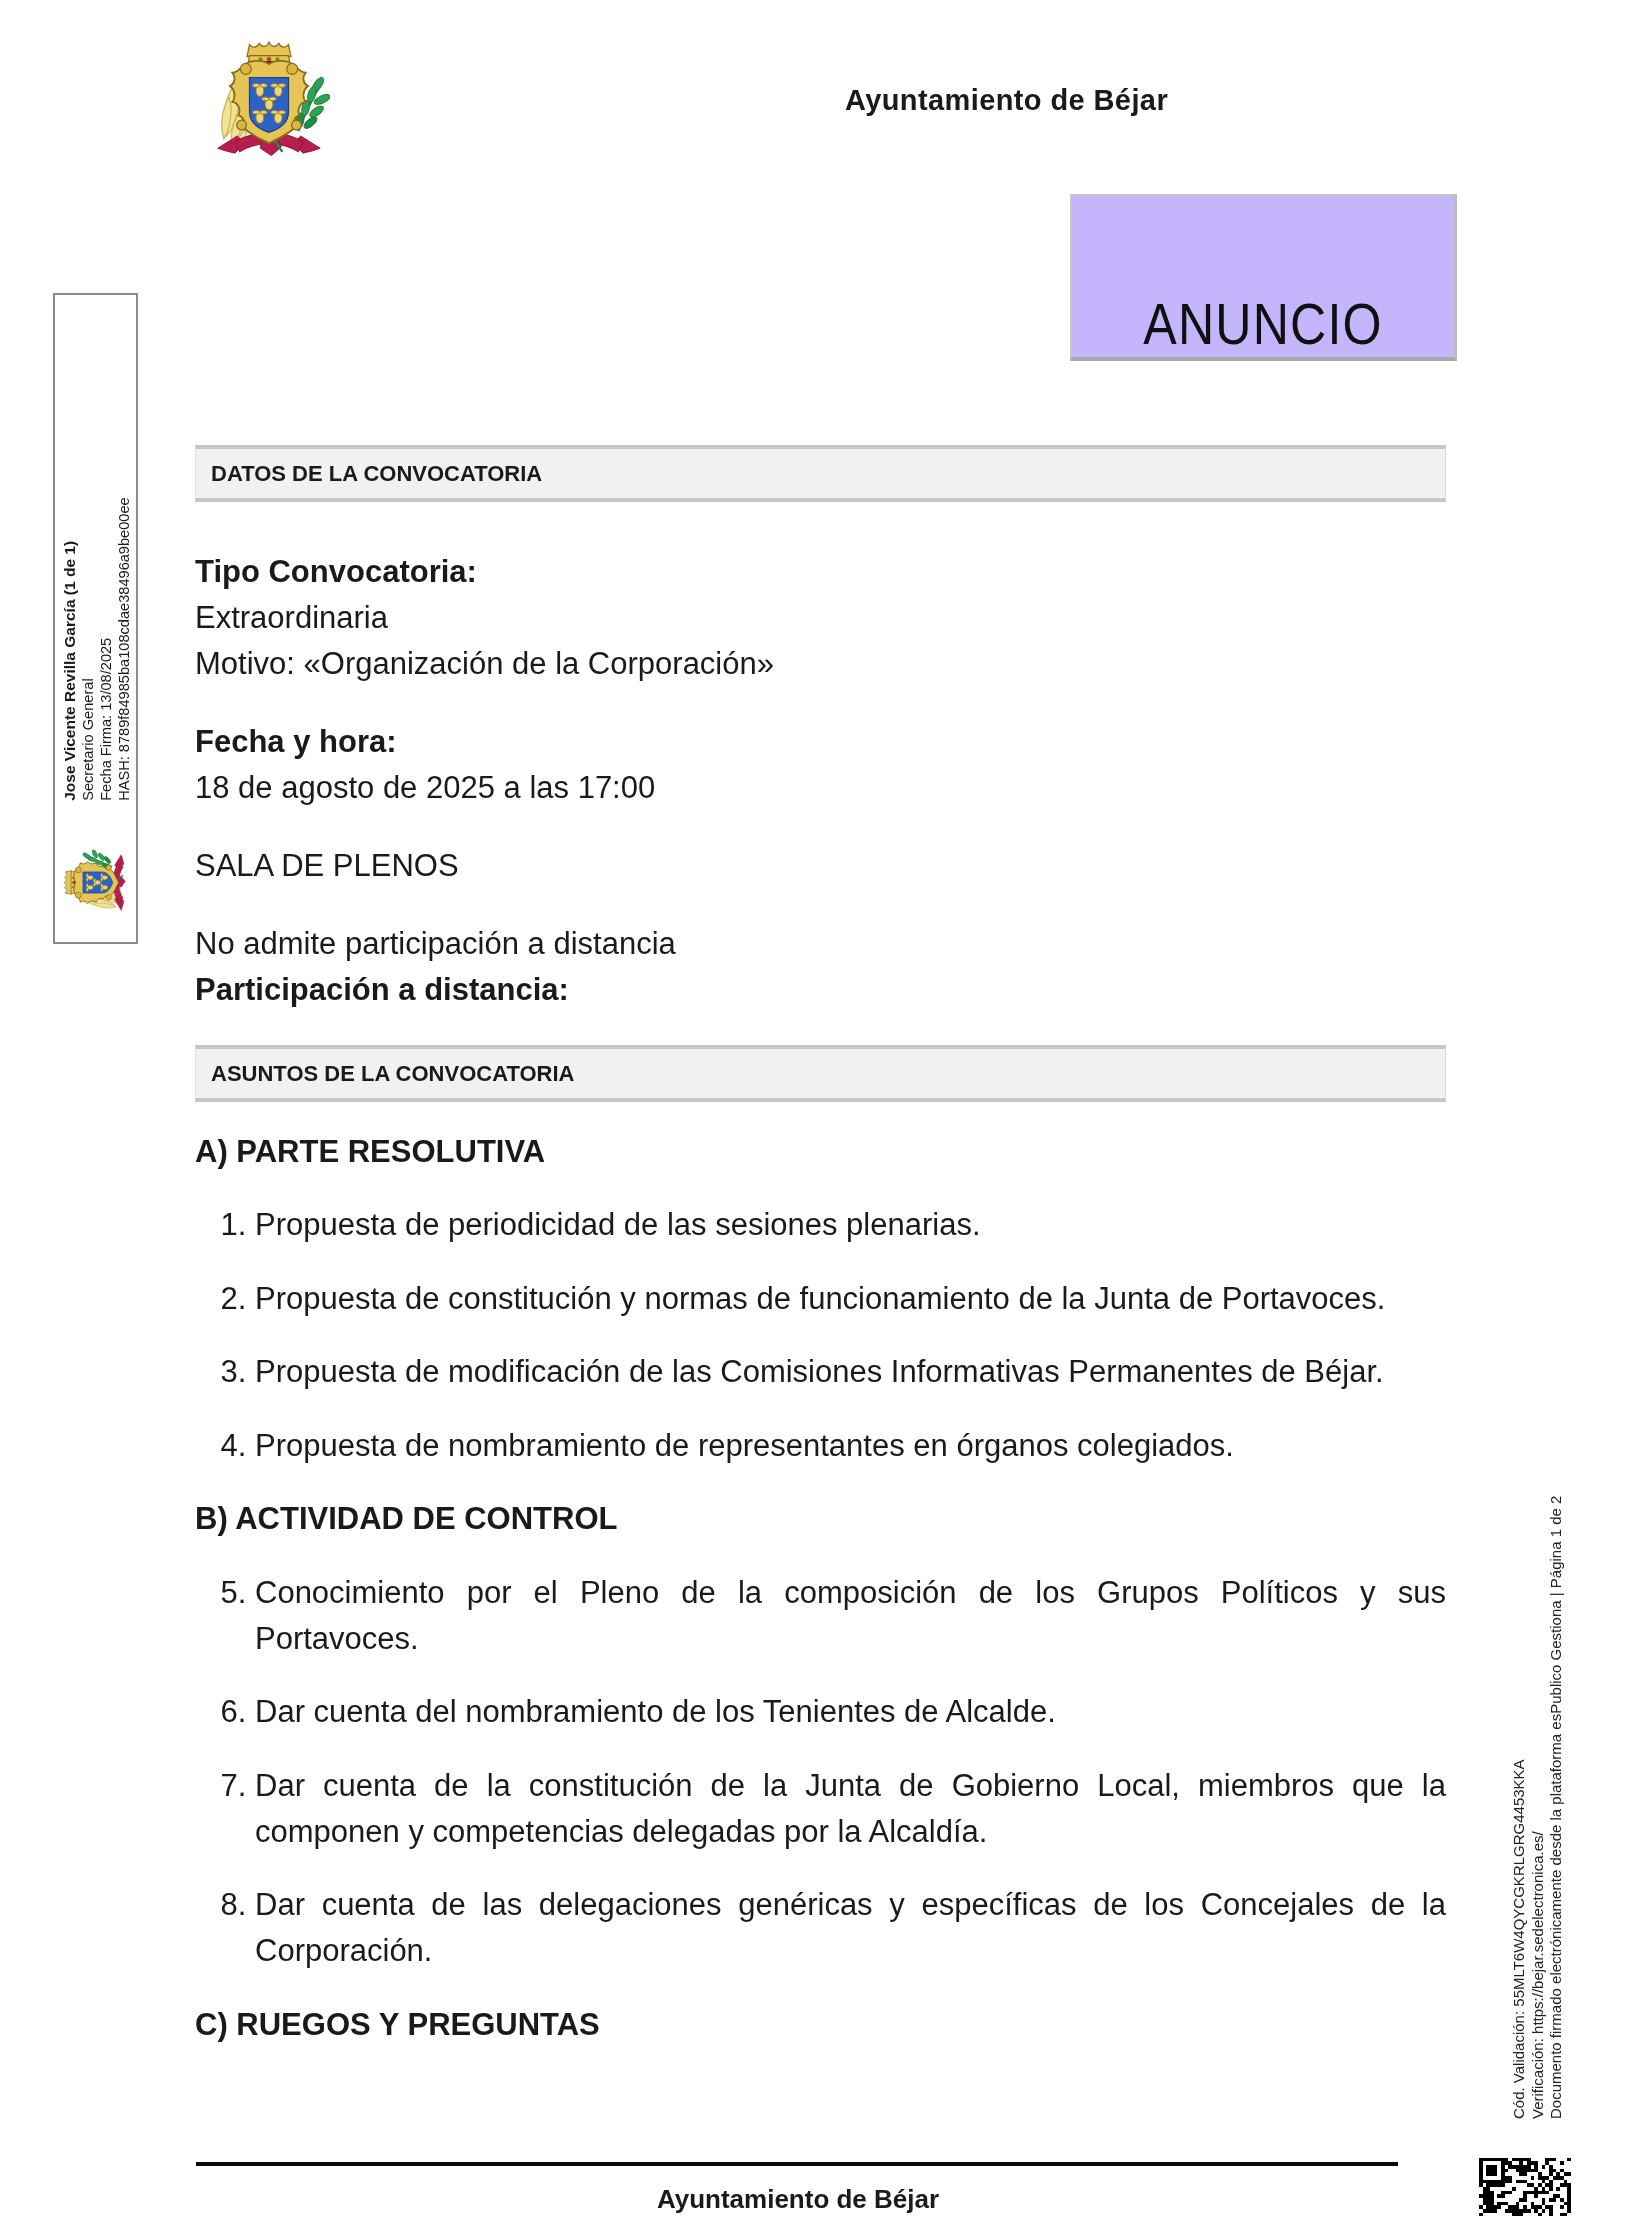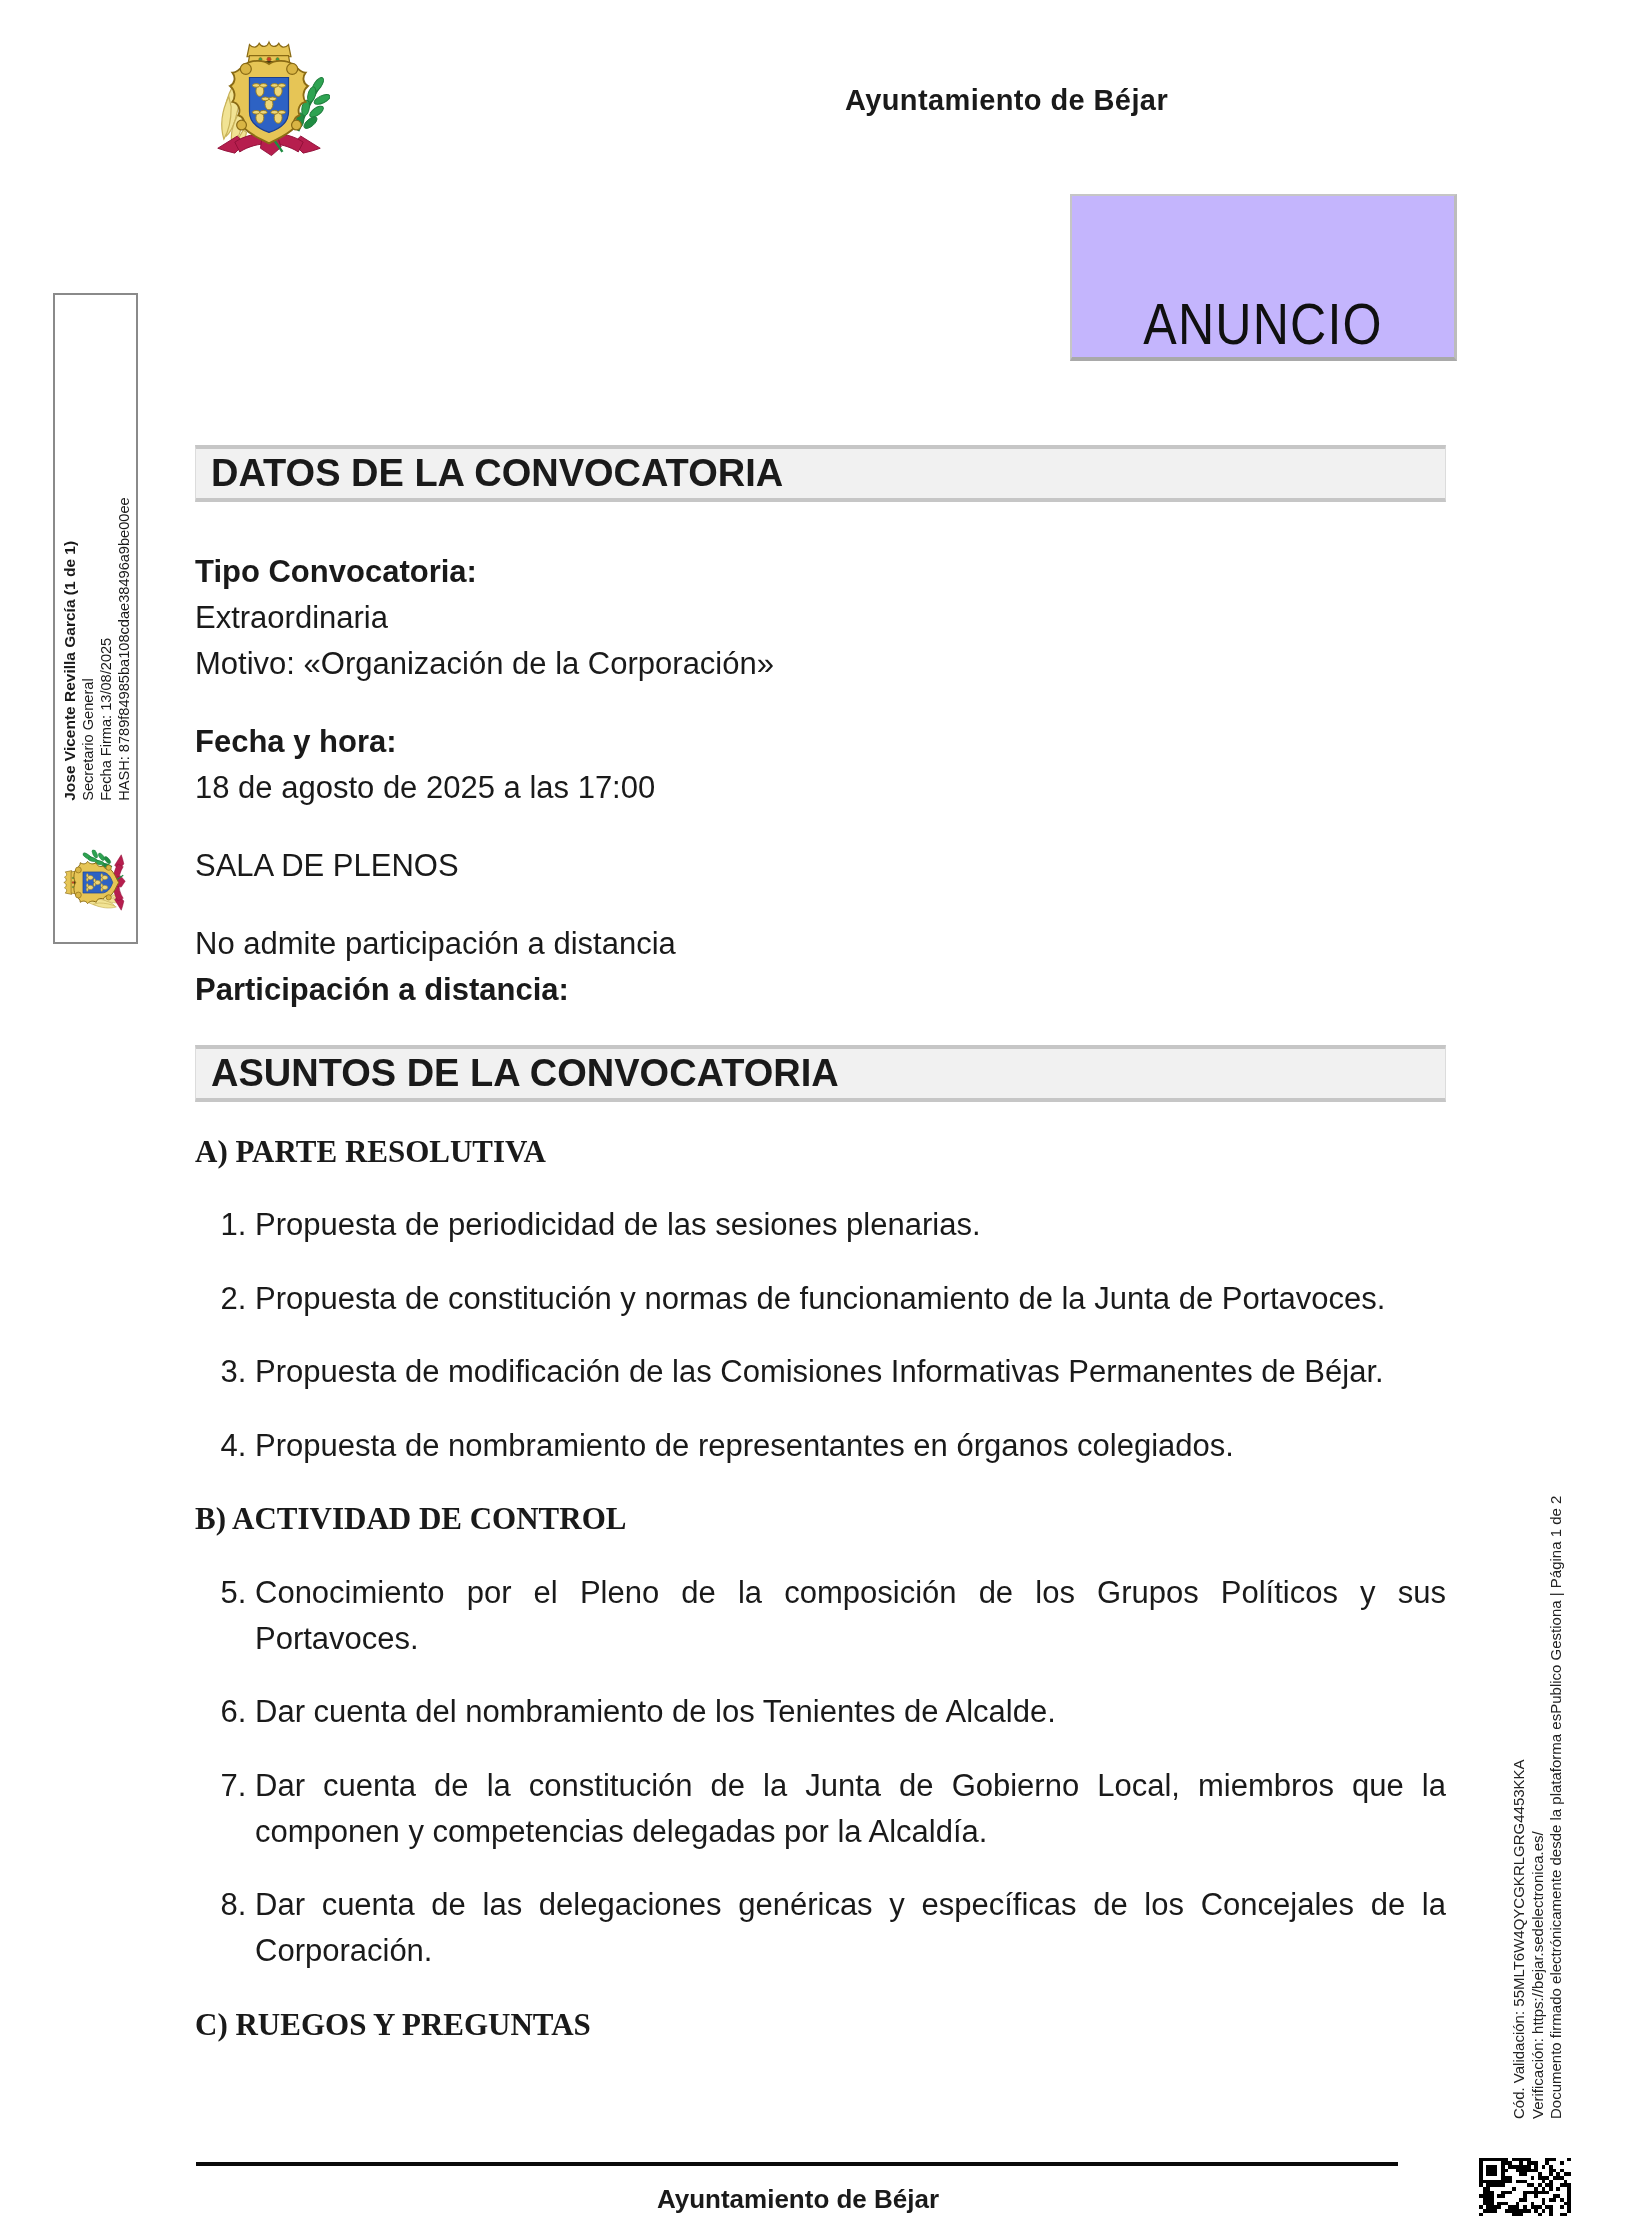--- a/index.html
+++ b/index.html
@@ -41,27 +41,27 @@
   
   .content { position:absolute; left:195px; top:414px; width:1251px; font-size:31px; }
   table.exp { width:100%; border-collapse:collapse; border:1.8px solid #d2d2d2; border-bottom:4px solid #cfcfcf; }
   table.exp th { background:#f0f0f0; text-align:left; font-weight:bold; height:55px;
                  border:1.8px solid #d7d7d7; padding:0 0 0 11.5px; font-size:31px; vertical-align:middle; }
   table.exp td { height:59px; border:1.8px solid #d7d7d7; padding:0 0 0 11.5px; font-size:31px; vertical-align:middle; background:#fff; }
   .col1 { width:44.8%; } .col2 { width:55.2%; }
 
   .bar { margin-top:31px; background:#f1f1f1; height:49px;
          border:1.8px solid #dcdcdc; border-top:4.4px solid #c6c6c6; border-bottom:4.4px solid #c6c6c6;
-         display:flex; align-items:center; padding-left:15px; font-weight:bold; font-size:38px; }
+         display:flex; align-items:center; padding-left:15px; font-weight:bold; font-size:22px; }
   .group { margin:0 0 32px 0; }
   .group:first-of-type { margin-top:47px; }
   .g-line { line-height:46px; }
   .g-label { font-weight:bold; }
 
-  .section-heading { font-weight:bold; line-height:46px; margin:26.6px 0 0 0;font-family:Liberation Serif, serif; }
+  .section-heading { font-weight:bold; line-height:46px; margin:26.6px 0 0 0; }
   ol.agenda { margin:27.5px 0 0 0; padding-left:60px; }
   ol.agenda li { line-height:46px; margin-bottom:27.5px; text-align:justify; }
   .heading-b { margin-top:5.3px; }
   .heading-c { margin-top:13.3px; }
 
   
   .footer-line { position:absolute; left:196px; top:2162px; width:1202px; height:4px; background:#0a0a0a; }
   .footer-name { position:absolute; left:195px; top:2184px; width:1206px; text-align:center; font-weight:bold; font-size:26px; }
   .qr { position:absolute; left:1479px; top:2157px; width:92px; height:93px; }
   .hidden-defs { position:absolute; width:0; height:0; overflow:hidden; }

